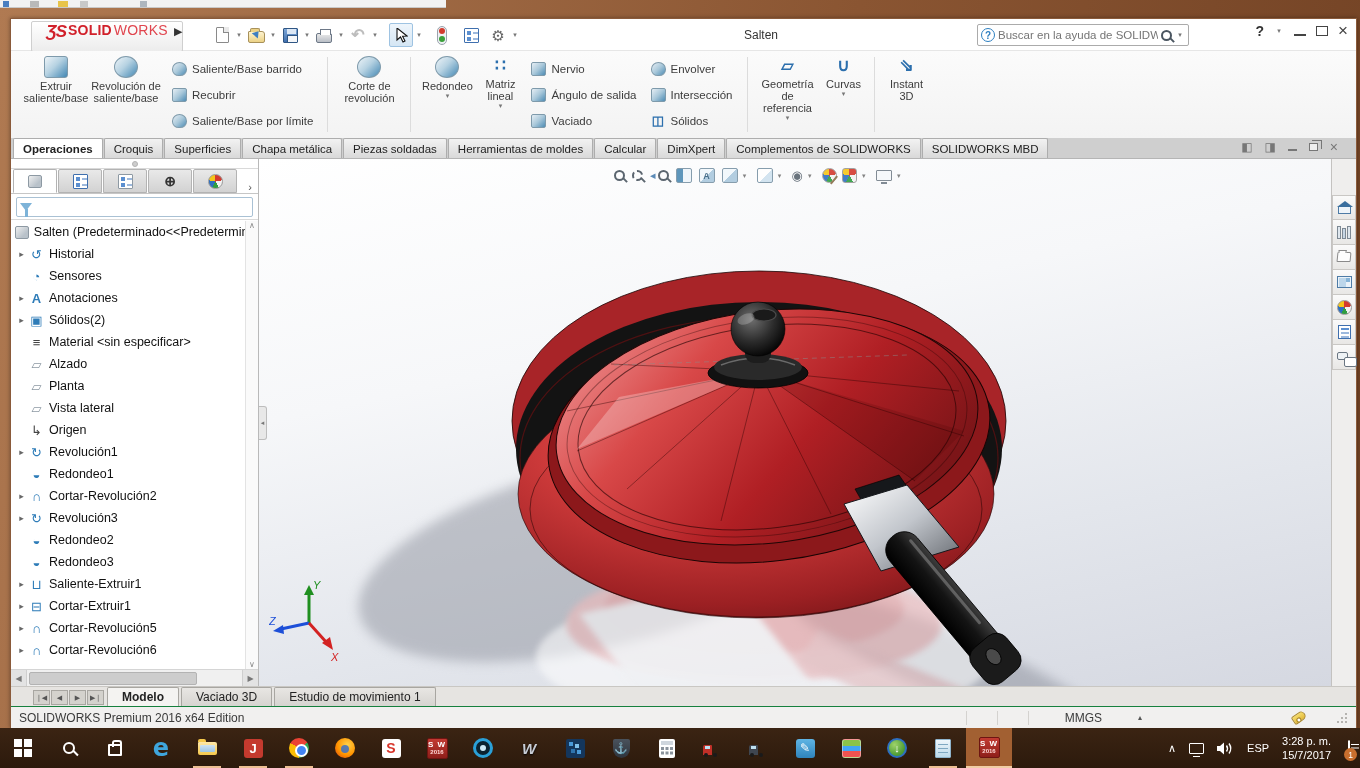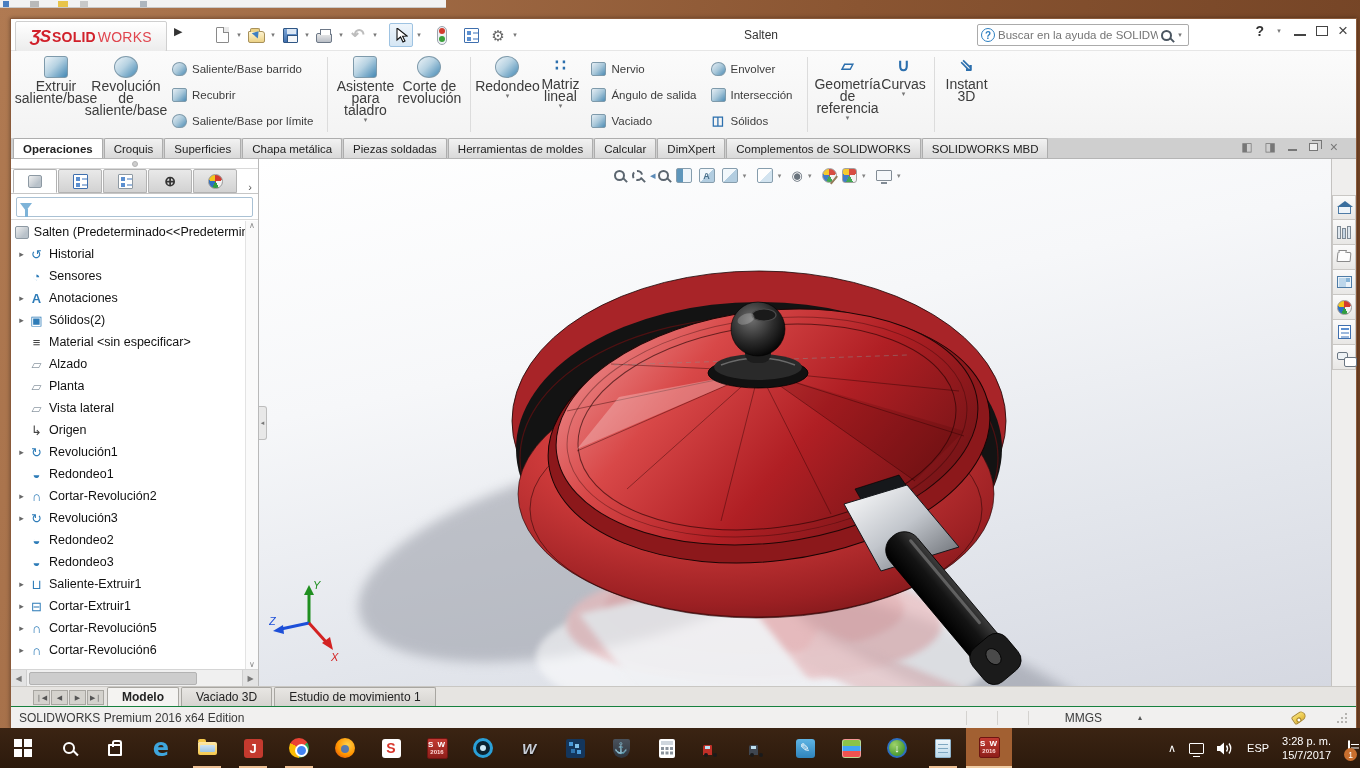--- a/index.html
+++ b/index.html
@@ -6,21 +6,21 @@
   html,body{width:1360px;height:768px;overflow:hidden;font-family:"Liberation Sans",sans-serif;font-size:12px;color:#222}
   .abs{position:absolute}
   #screen{position:relative;width:1360px;height:768px;background:linear-gradient(105deg,#b households,#8a5532);background:linear-gradient(105deg,#b07a52,#8a5532 55%,#6e3f22)}
   
   #behind{left:0;top:0;width:446px;height:8px;background:#f2f2f2;border-bottom:1px solid #c9c9c9}
   #behind i{position:absolute;top:1px;height:6px;display:block}
   
   #win{left:10px;top:18px;width:1347px;height:710px;background:#fff;border:1px solid #8a5a3a;box-shadow:0 0 4px rgba(0,0,0,.35)}
   
   #titlebar{left:0;top:0;width:100%;height:32px;background:#fff;border-bottom:1px solid #e6e6e6}
-  #logo{left:4px;top:2px;width:152px;height:31px;background:linear-gradient(#ffffff,#ececec);border:1px solid #cfcfcf;border-radius:2px;display:flex;align-items:center;justify-content:center;gap:2px}
+  #logo{left:20px;top:2px;width:152px;height:31px;background:linear-gradient(#ffffff,#ececec);border:1px solid #cfcfcf;border-radius:2px;display:flex;justify-content:center;gap:2px}
   #logo .lg{font-style:italic;font-weight:bold;font-size:17px;color:#d1202a;letter-spacing:-1px}
   #logo .b1{font-weight:bold;font-size:14px;color:#d1202a;letter-spacing:.2px}
   #logo .b2{font-weight:normal;font-size:14px;color:#e0454e;letter-spacing:.2px}
   #logo-flyout{left:163px;top:6px;font-size:11px;color:#333}
   .qt{position:absolute;top:4px;height:24px;display:flex;align-items:center;gap:1px}
   .qbtn{height:24px;min-width:22px;display:flex;align-items:center;justify-content:center;border-radius:2px}
   .dd{font-size:7px;color:#777;width:10px;text-align:center}
   .icon-page{width:13px;height:16px;background:#fff;border:1px solid #8a8a8a;border-radius:1px;position:relative}
   .icon-page::after{content:"";position:absolute;right:-1px;top:-1px;width:5px;height:5px;background:#e9e9e9;border-left:1px solid #8a8a8a;border-bottom:1px solid #8a8a8a}
   .icon-open{width:17px;height:12px;background:linear-gradient(#fdf3d0,#ecd286);border:1px solid #a8915a;border-radius:1px 3px 2px 2px;position:relative;margin-top:3px}
@@ -48,21 +48,21 @@
   #tb-right{top:4px;right:8px;display:flex;align-items:center;gap:10px}
   #tb-right .hq{font-size:14px;color:#333;font-weight:bold}
   .wmin{width:12px;height:2px;background:#444;margin-top:8px}
   .wmax{width:12px;height:10px;border:1.5px solid #444}
   .wclose{font-size:17px;color:#444;line-height:16px}
   
   #ribbon{left:0;top:32px;width:100%;height:87px;background:linear-gradient(#fbfbfb,#f3f3f3);display:flex;padding:2px 0 2px 10px}
   .rsep{width:1px;background:#dcdcdc;margin:4px 3px}
   .rgroup{display:flex;padding:1px 4px}
   .bigbtn{display:flex;flex-direction:column;align-items:center;padding:2px 3px;border-radius:2px}
-  .bigbtn .blabel{font-size:14px;line-height:12px;text-align:center;color:#3c3c3c;margin-top:2px}
+  .bigbtn .blabel{font-size:11px;line-height:12px;text-align:center;color:#3c3c3c;margin-top:2px}
   .bic{width:24px;height:22px;background:linear-gradient(135deg,#eef4f8 0%,#b6d2e2 45%,#4488b4 100%);border:1px solid #7e9aab;border-radius:3px}
   .bic.round{border-radius:50%}
   .smallcol{display:flex;flex-direction:column;justify-content:space-between;padding:3px 4px}
   .smallbtn{display:flex;align-items:center;gap:5px;height:23px;font-size:11.5px;color:#3c3c3c;padding:0 3px;border-radius:2px}
   .sic{width:15px;height:14px;min-width:15px;background:linear-gradient(135deg,#e6eef4 0%,#a9c8da 50%,#4e8cb4 100%);border:1px solid #7e9aab;border-radius:2px}
   .sic.round{border-radius:50% 50% 45% 45%}
   .gly{color:#2c6fad;font-weight:bold;text-align:center}
   
   #tabrow{left:0;top:119px;width:100%;height:21px;background:#cfcfcf;border-bottom:1px solid #b5b5b5;display:flex;align-items:flex-end;padding-left:2px}
   .ctab{height:20px;display:flex;align-items:center;padding:0 9px;font-size:11.5px;color:#222;background:linear-gradient(#f2f2f2,#d9d9d9);border:1px solid #adadad;border-bottom:none;margin-right:1px;border-radius:2px 2px 0 0}
@@ -303,25 +303,20 @@
               <span>Recubrir</span>
             </div>
           <div class="smallbtn">
               <span class="sic round"></span>
               <span>Saliente/Base por límite</span>
             </div>
         </div>
       </div>
       <div class="rsep"></div>
       <div class="rgroup">
-        <div class="bigbtn" style="width:60px">
-          <span class="bic"></span>
-          <span class="blabel">Asistente para taladro</span>
-          <span class="dd">▾</span>
-        </div>
         <div class="bigbtn" style="width:68px">
           <span class="bic round"></span>
           <span class="blabel">Corte de revolución</span>
         </div>
       </div>
       <div class="rsep"></div>
       <div class="rgroup">
         <div class="bigbtn" style="width:58px">
           <span class="bic round"></span>
           <span class="blabel">Redondeo</span>

